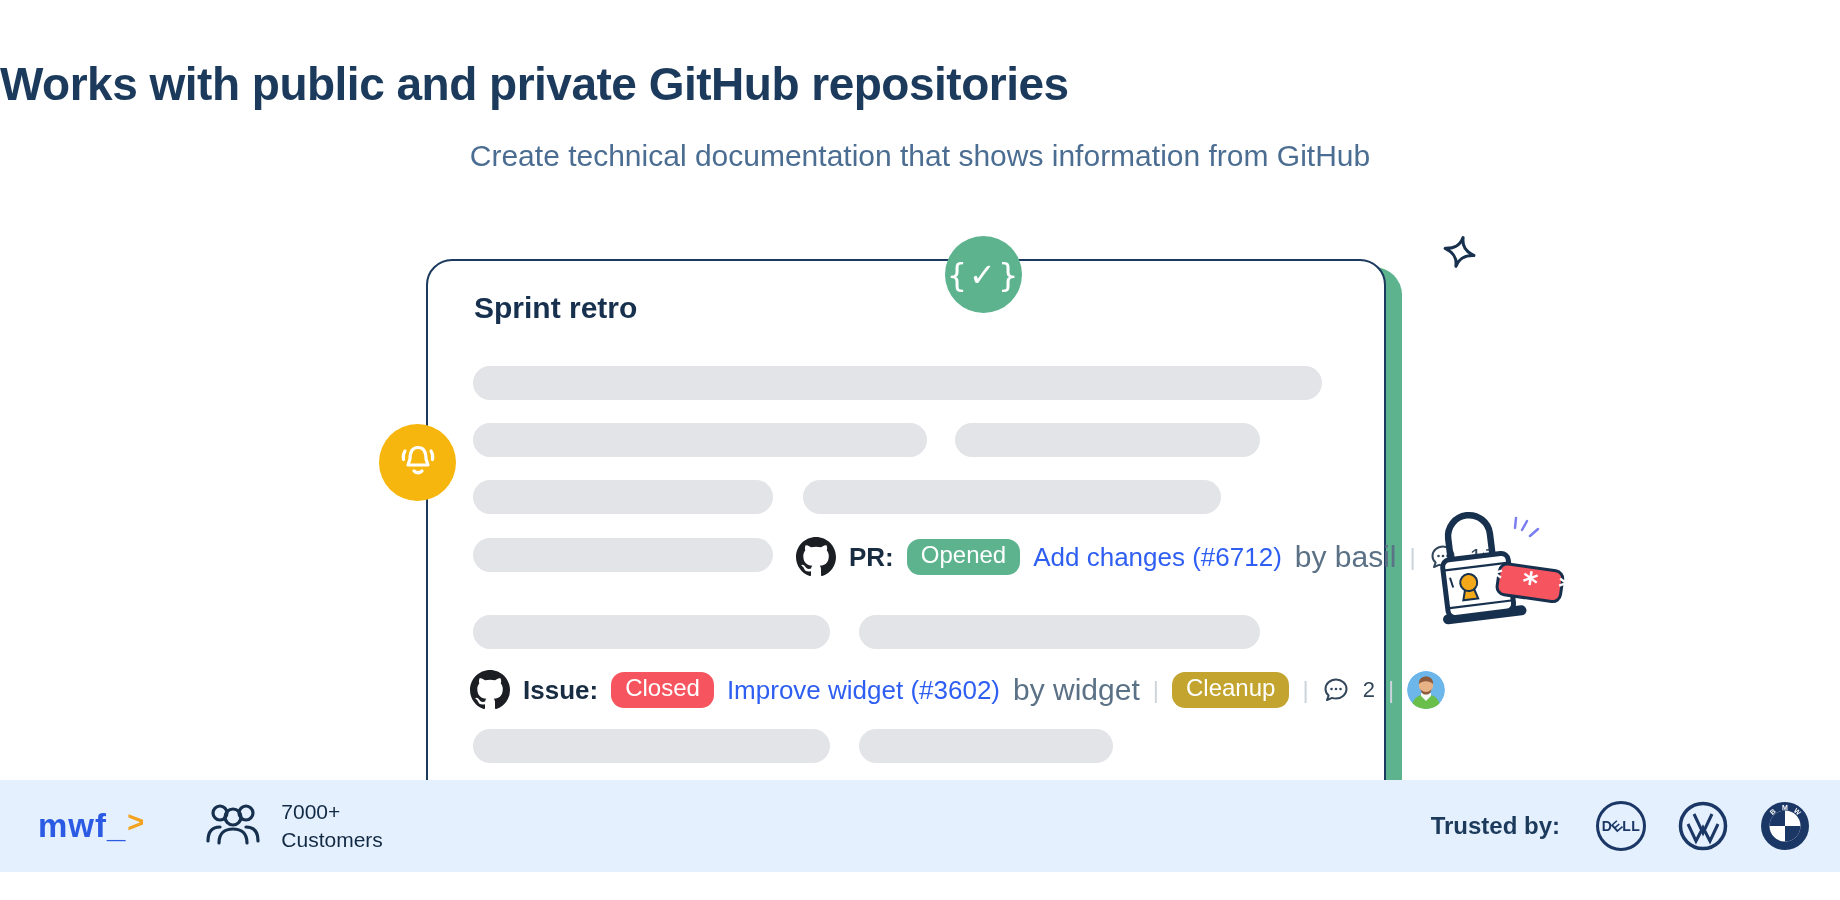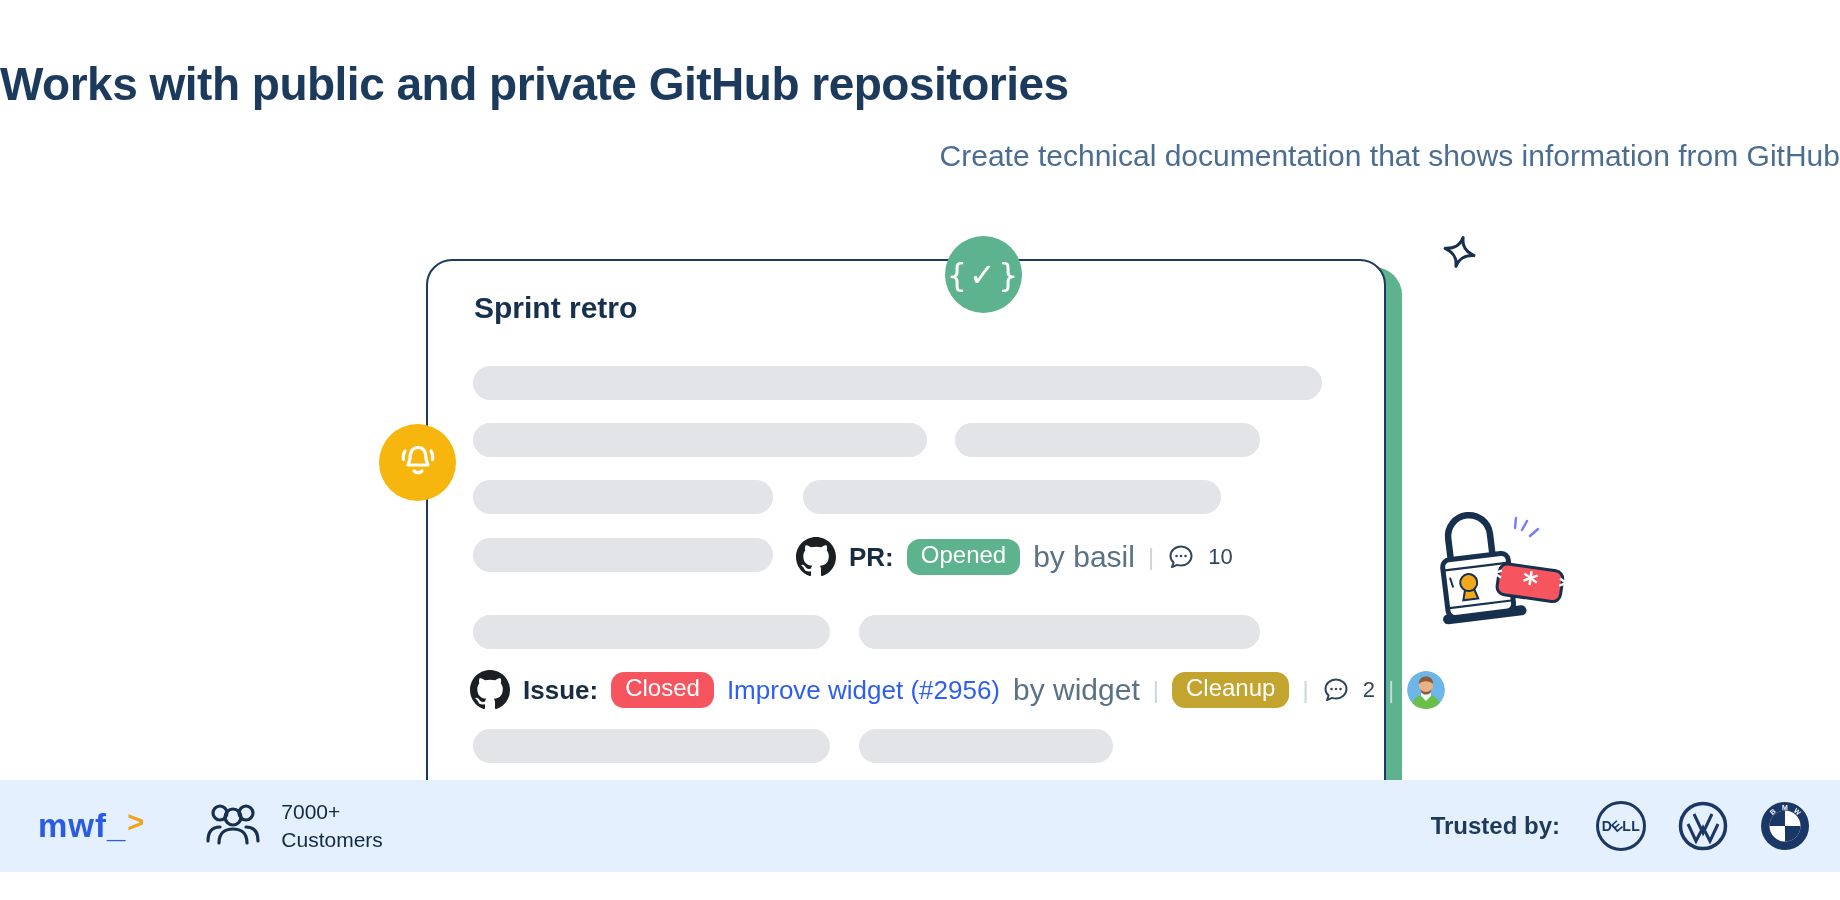--- a/index.html
+++ b/index.html
@@ -1,21 +1,21 @@
 <!DOCTYPE html>
 <html><head>
 <meta charset="utf-8">
 <style>
   * { margin:0; padding:0; box-sizing:border-box; }
   html,body { width:1840px; height:900px; }
   body { font-family:"Liberation Sans",sans-serif; background:#fff; position:relative; overflow:hidden; }
 
   .hero-title { position:absolute; top:57px; left:0; width:100%; text-align:left;
     font-size:46px; font-weight:700; color:#1b3a5c; letter-spacing:-0.5px; }
-  .hero-subtitle { position:absolute; top:139px; left:0; width:100%; text-align:right;
+  .hero-subtitle { position:absolute; top:139px; left:0; width:100%; text-align:center;
     font-size:30px; font-weight:400; color:#4b6d92; }
 
   .card-shadow { position:absolute; left:446px; top:267px; width:956px; height:561px;
     background:#5cb38d; border-radius:28px; z-index:1; }
   .card { position:absolute; left:426px; top:259px; width:960px; height:569px;
     background:#fff; border:2.5px solid #1c3a5e; border-radius:26px; z-index:2; }
   .card-title { position:absolute; left:46px; top:30px; font-size:30px; font-weight:700; color:#16304e; }
 
   .bar { position:absolute; height:34px; border-radius:17px; background:#e3e4e8; }
 
@@ -82,20 +82,21 @@
   <div class="bar" style="left:494px; top:524px; width:260px;"></div>
 
   <div class="gh-row pr-row">
     <span class="github-icon">
       <svg viewBox="0 0 16 16">
           <path fill="#1b1f23" d="M8 0C3.58 0 0 3.58 0 8c0 3.54 2.29 6.53 5.47 7.59.4.07.55-.17.55-.38 0-.19-.01-.82-.01-1.49-2.01.37-2.53-.49-2.69-.94-.09-.23-.48-.94-.82-1.13-.28-.15-.68-.52-.01-.53.63-.01 1.08.58 1.23.82.72 1.21 1.87.87 2.33.66.07-.52.28-.87.51-1.07-1.78-.2-3.64-.89-3.64-3.95 0-.87.31-1.59.82-2.15-.08-.2-.36-1.02.08-2.12 0 0 .67-.21 2.2.82.64-.18 1.32-.27 2-.27s1.36.09 2 .27c1.53-1.04 2.2-.82 2.2-.82.44 1.1.16 1.92.08 2.12.51.56.82 1.27.82 2.15 0 3.07-1.87 3.75-3.65 3.95.29.25.54.73.54 1.48 0 1.07-.01 1.93-.01 2.2 0 .21.15.46.55.38A8.01 8.01 0 0 0 16 8c0-4.42-3.58-8-8-8z"></path>
         </svg>
     </span>
     <span class="row-label">PR:</span>
     <span class="badge green">Opened</span>
+    <span class="row-link">Add changes (#6712)</span>
     <span class="row-author">by basil</span>
     <span class="row-divider">|</span>
     <span class="comment-icon">
       <svg viewBox="0 0 28 28">
           <path d="M14 3.5 C19.8 3.5 24.5 7.8 24.5 13 C24.5 18.2 19.8 22.5 14 22.5 C12.6 22.5 11.3 22.3 10.1 21.8 L5 24 L6.6 19.6 C4.6 17.9 3.5 15.6 3.5 13 C3.5 7.8 8.2 3.5 14 3.5 Z" fill="none" stroke="#33475b" stroke-width="2" stroke-linejoin="round"></path>
           <circle cx="9.5" cy="13" r="1.3" fill="#33475b"></circle>
           <circle cx="14" cy="13" r="1.3" fill="#33475b"></circle>
           <circle cx="18.5" cy="13" r="1.3" fill="#33475b"></circle>
         </svg>
     </span>
@@ -103,21 +104,21 @@
   </div>
 
   <div class="gh-row issue-row">
     <span class="github-icon">
       <svg viewBox="0 0 16 16">
           <path fill="#1b1f23" d="M8 0C3.58 0 0 3.58 0 8c0 3.54 2.29 6.53 5.47 7.59.4.07.55-.17.55-.38 0-.19-.01-.82-.01-1.49-2.01.37-2.53-.49-2.69-.94-.09-.23-.48-.94-.82-1.13-.28-.15-.68-.52-.01-.53.63-.01 1.08.58 1.23.82.72 1.21 1.87.87 2.33.66.07-.52.28-.87.51-1.07-1.78-.2-3.64-.89-3.64-3.95 0-.87.31-1.59.82-2.15-.08-.2-.36-1.02.08-2.12 0 0 .67-.21 2.2.82.64-.18 1.32-.27 2-.27s1.36.09 2 .27c1.53-1.04 2.2-.82 2.2-.82.44 1.1.16 1.92.08 2.12.51.56.82 1.27.82 2.15 0 3.07-1.87 3.75-3.65 3.95.29.25.54.73.54 1.48 0 1.07-.01 1.93-.01 2.2 0 .21.15.46.55.38A8.01 8.01 0 0 0 16 8c0-4.42-3.58-8-8-8z"></path>
         </svg>
     </span>
     <span class="row-label">Issue:</span>
     <span class="badge red">Closed</span>
-    <span class="row-link">Improve widget (#2956)</span>
+    <span class="row-link">Improve widget (#3602)</span>
     <span class="row-author">by widget</span>
     <span class="row-divider">|</span>
     <span class="badge olive">Cleanup</span>
     <span class="row-divider">|</span>
     <span class="comment-icon">
       <svg viewBox="0 0 28 28">
           <path d="M14 3.5 C19.8 3.5 24.5 7.8 24.5 13 C24.5 18.2 19.8 22.5 14 22.5 C12.6 22.5 11.3 22.3 10.1 21.8 L5 24 L6.6 19.6 C4.6 17.9 3.5 15.6 3.5 13 C3.5 7.8 8.2 3.5 14 3.5 Z" fill="none" stroke="#33475b" stroke-width="2" stroke-linejoin="round"></path>
           <circle cx="9.5" cy="13" r="1.3" fill="#33475b"></circle>
           <circle cx="14" cy="13" r="1.3" fill="#33475b"></circle>
           <circle cx="18.5" cy="13" r="1.3" fill="#33475b"></circle>

